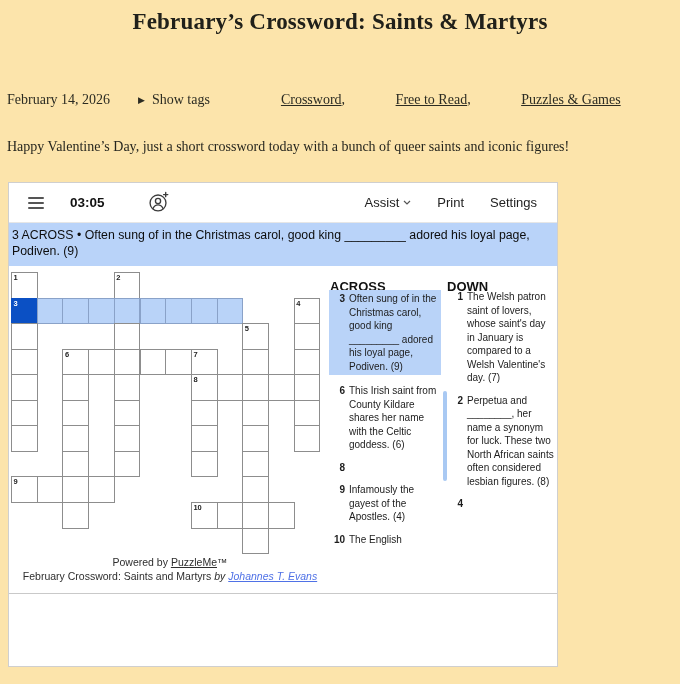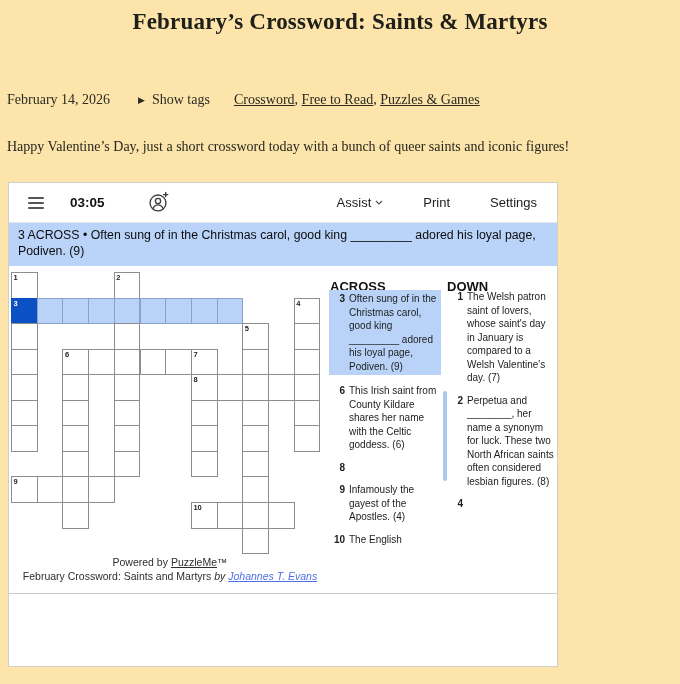--- a/index.html
+++ b/index.html
@@ -13,44 +13,44 @@
     margin:0;padding-top:9px;text-align:center;
     font-size:23px;font-weight:600;letter-spacing:.2px;color:#20201a;
   }
   .meta-row{
     position:absolute;top:92px;left:7px;right:7px;
     font-size:14px;color:#2b2b22;white-space:nowrap;
   }
   .show-tags{margin-left:28px;cursor:pointer;}
   .tri{font-size:9px;vertical-align:1px;margin-right:7px;color:#2b2b22;}
   .tag-list{margin-left:24px;}
-  .tag-list a{color:#2b2b22;text-decoration:underline;cursor:pointer;}
+  .tag-list a{color:#2b2b22;text-decoration:underline;cursor:pointer;margin-left:47px;}
   .intro{
     position:absolute;top:139px;left:7px;right:0;
     font-size:14px;color:#26261f;white-space:nowrap;
   }
   
   .widget{
     position:absolute;left:8px;top:182px;width:550px;height:485px;
     background:#fff;border:1px solid #cfcfcf;box-sizing:border-box;
     font-family:"Liberation Sans", sans-serif;
   }
   .topbar{
     display:flex;align-items:center;height:40px;
     border-bottom:1px solid #e6e6e6;padding:0 14px;box-sizing:border-box;
   }
   .hamburger{width:16px;cursor:pointer;margin-left:5px;}
   .hamburger span{display:block;height:2px;background:#555;margin:3px 0;border-radius:1px;}
   .timer{margin-left:26px;font-size:13.5px;font-weight:600;color:#111;text-align:right;}
   .invite{margin-left:42px;cursor:pointer;display:flex;align-items:center;}
-  .topbar-right{margin-left:auto;display:flex;align-items:center;gap:40px;margin-right:6px;font-size:13px;color:#222;}
+  .topbar-right{margin-left:auto;display:flex;align-items:center;gap:26px;margin-right:6px;font-size:13px;color:#222;}
   .tb-btn{cursor:pointer;display:flex;align-items:center;gap:4px;}
   .cluebar{
     height:52px;background:#b9d3f9;box-sizing:border-box;
-    padding:5px 9px;font-size:12.3px;line-height:15.5px;color:#0d0d0d;
+    padding:5px 3px;font-size:12.3px;line-height:15.5px;color:#0d0d0d;
   }
   .content{
     position:absolute;left:0;top:83px;width:548px;height:327px;
     border-bottom:1px solid #c9c9c9;overflow:hidden;background:#fff;
   }
   
   #grid{position:absolute;left:2px;top:6px;width:310px;height:284px;}
   .cell{
     position:absolute;width:26.7px;height:26.6px;box-sizing:border-box;
     background:#fff;border:1px solid #8d8d8d;cursor:pointer;

